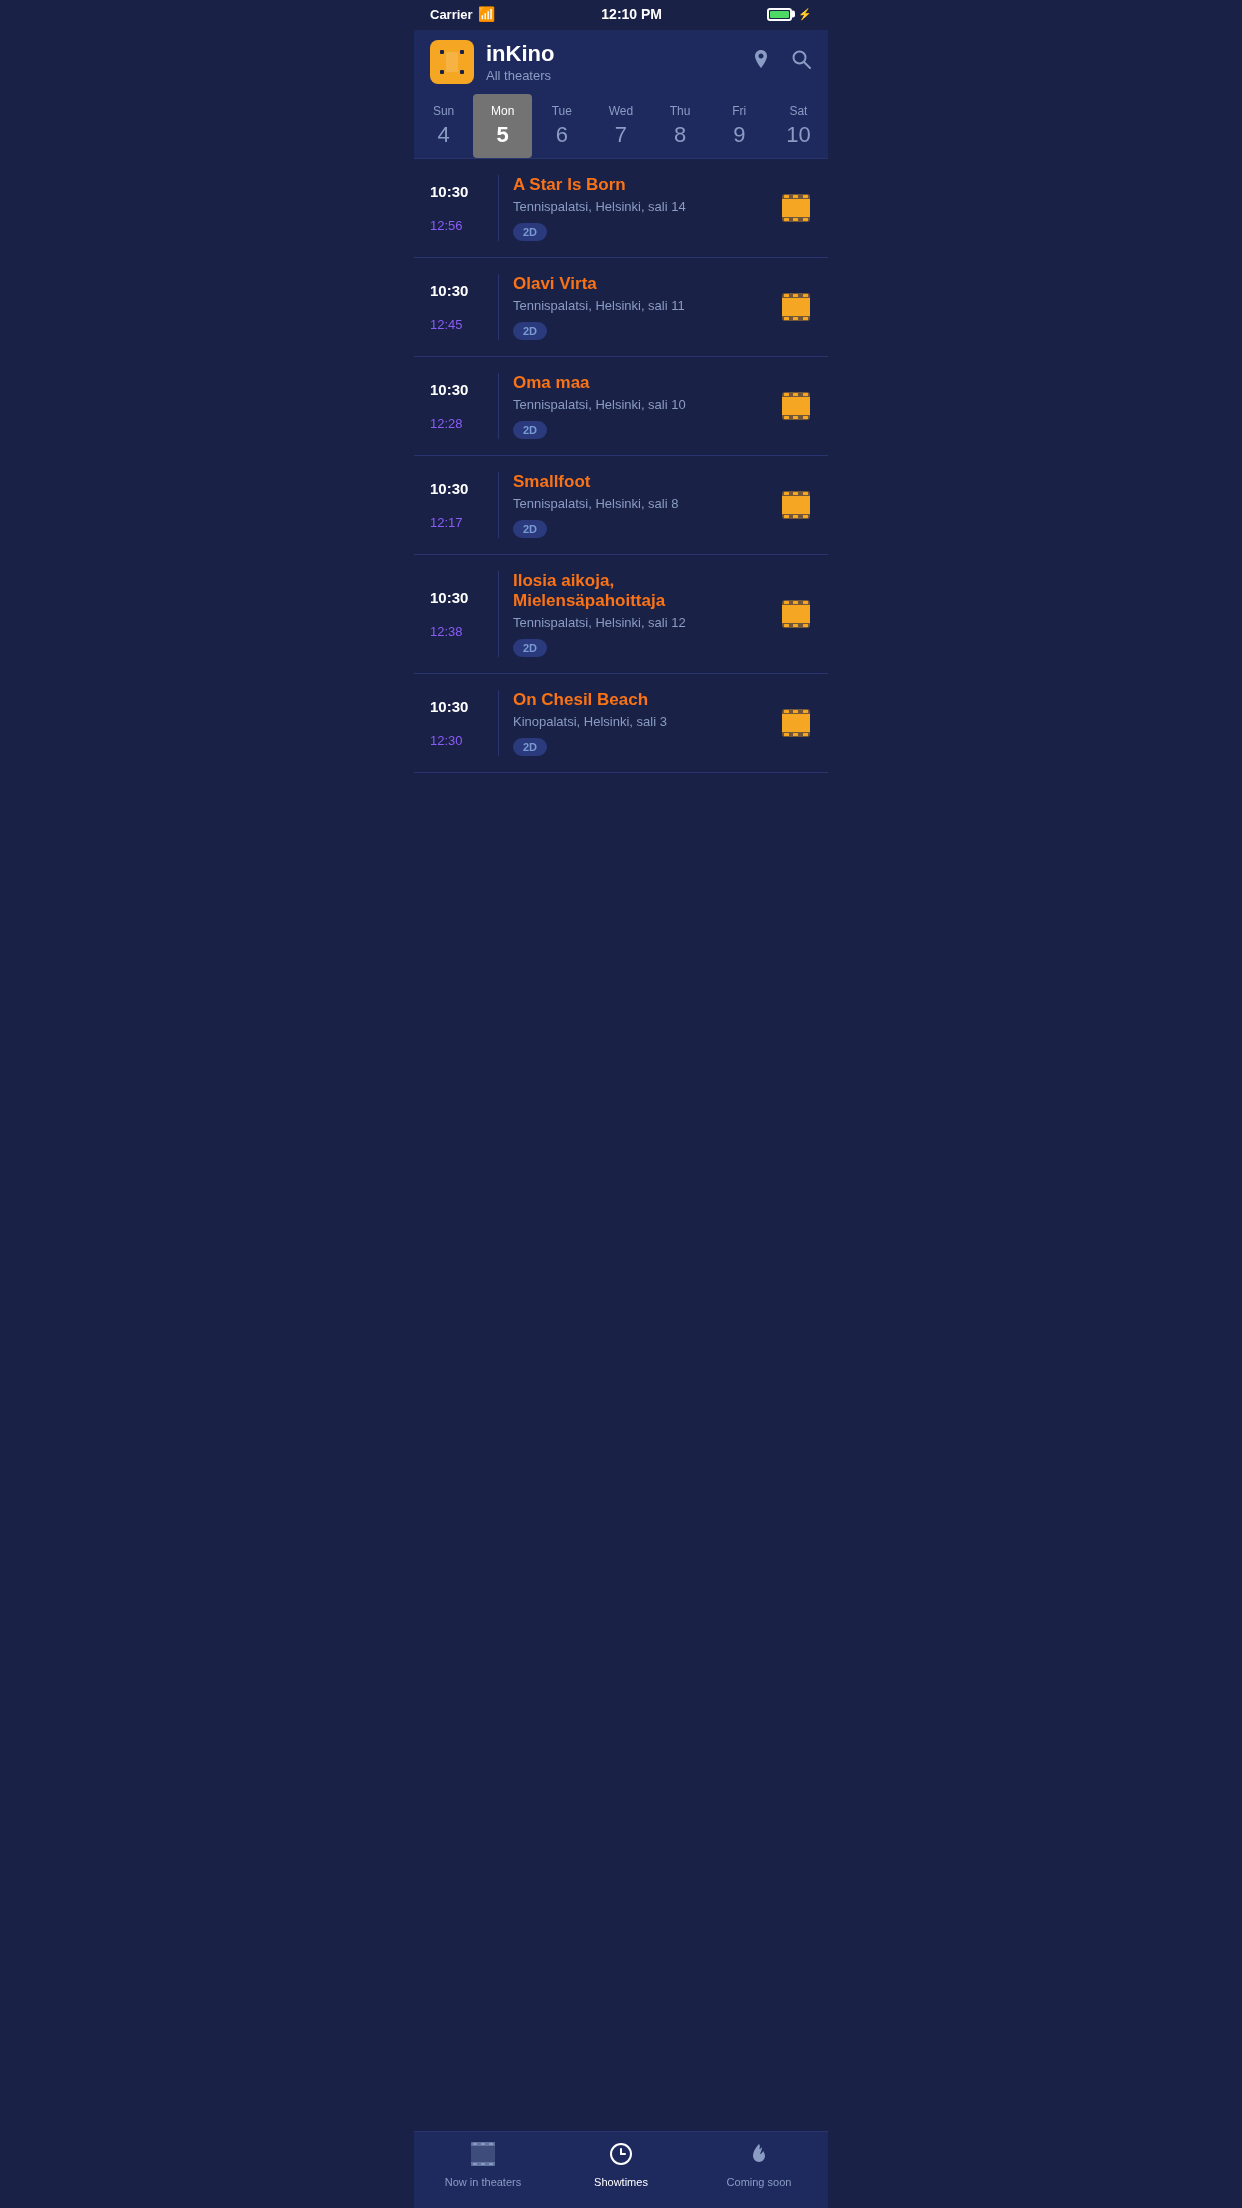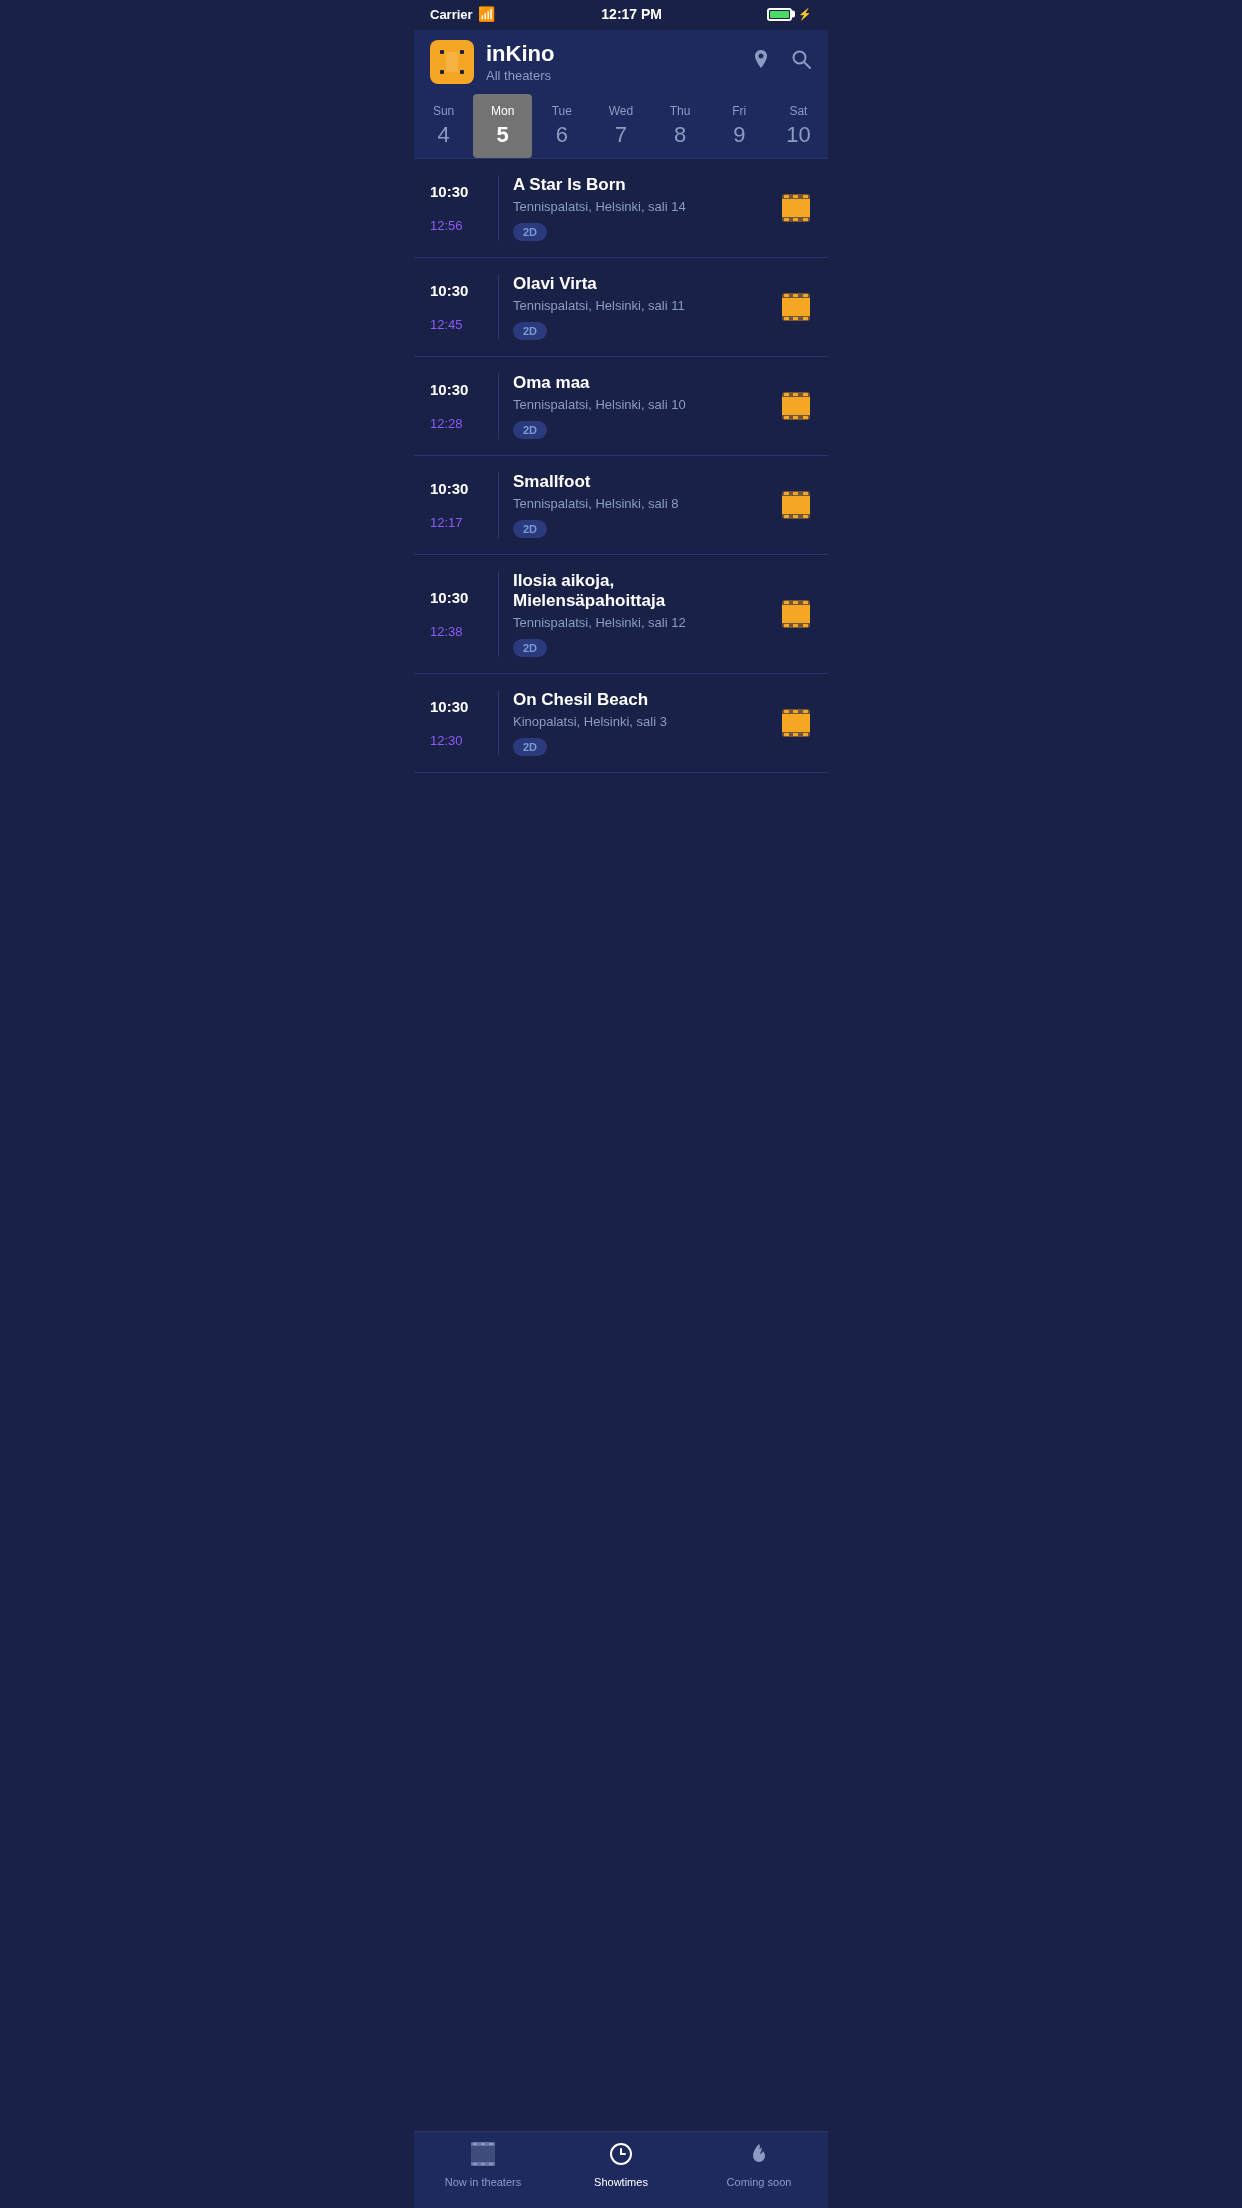--- a/index.html
+++ b/index.html
@@ -180,21 +180,21 @@
       align-self: stretch;
       margin-right: 14px;
       flex-shrink: 0;
     }
 
     .movie-info { flex: 1; min-width: 0; }
 
     .movie-title {
       font-size: 17px;
       font-weight: 600;
-      color: #ffffff;
+      color: #f97316;
       margin-bottom: 4px;
     }
 
     .movie-venue {
       font-size: 13px;
       color: #8a9cc4;
       margin-bottom: 8px;
     }
 
     .format-badge {
@@ -265,21 +265,21 @@
     }
   </style>
 </head>
 <body>
 
 <div class="status-bar">
   <div class="status-left">
     <span>Carrier</span>
     <span class="wifi-icon">📶</span>
   </div>
-  <div class="status-center">12:17 PM</div>
+  <div class="status-center">12:10 PM</div>
   <div class="status-right">
     <div class="battery-icon">
       <div class="battery-fill"></div>
     </div>
     <span class="bolt">⚡</span>
   </div>
 </div>
 
 <div class="header">
   <div class="app-logo">

